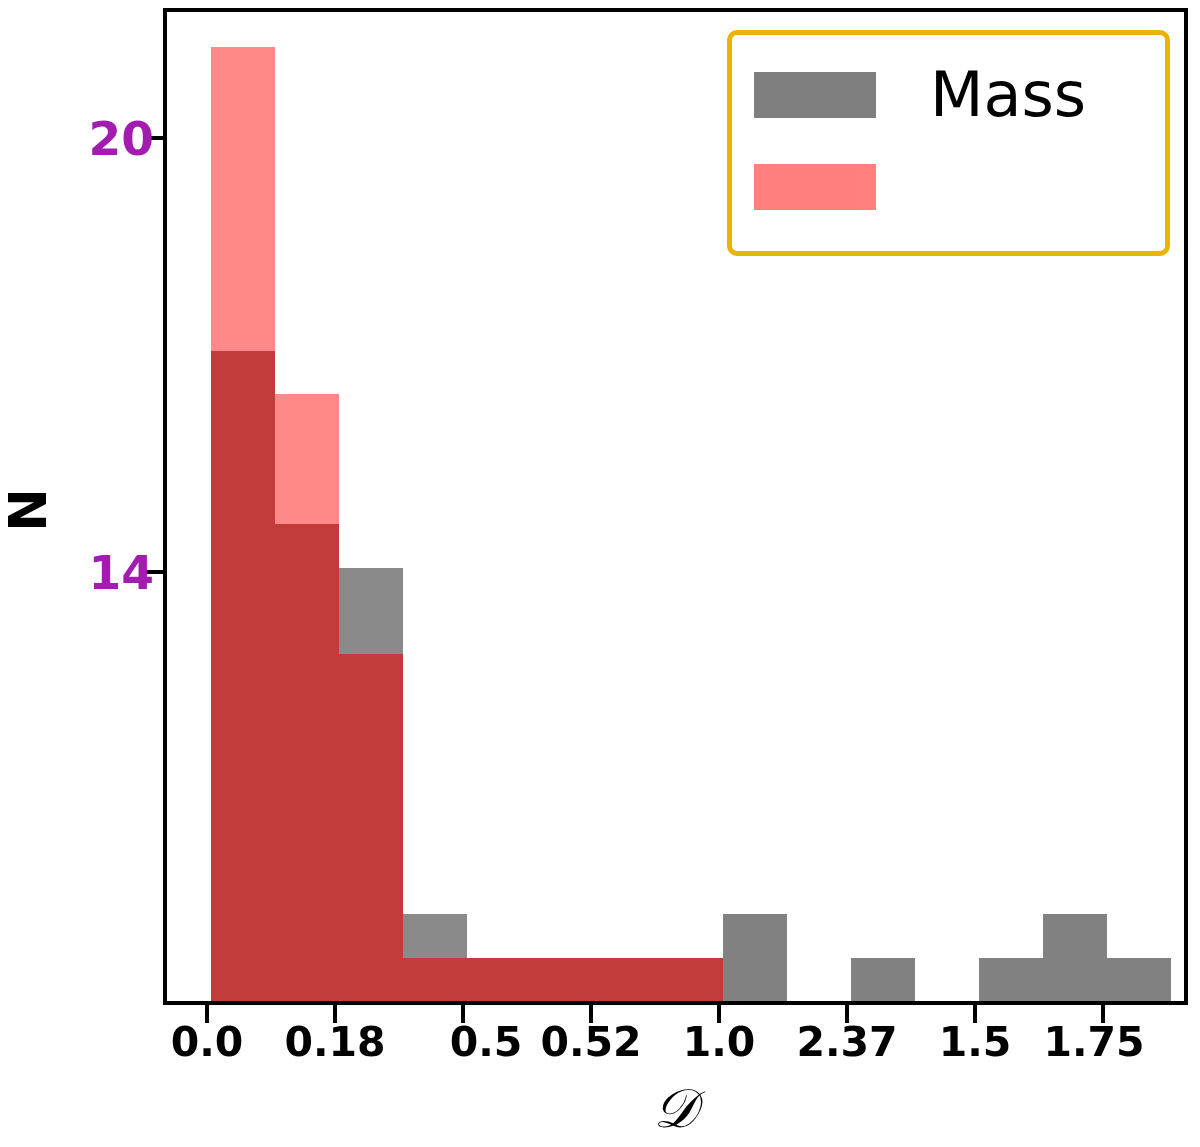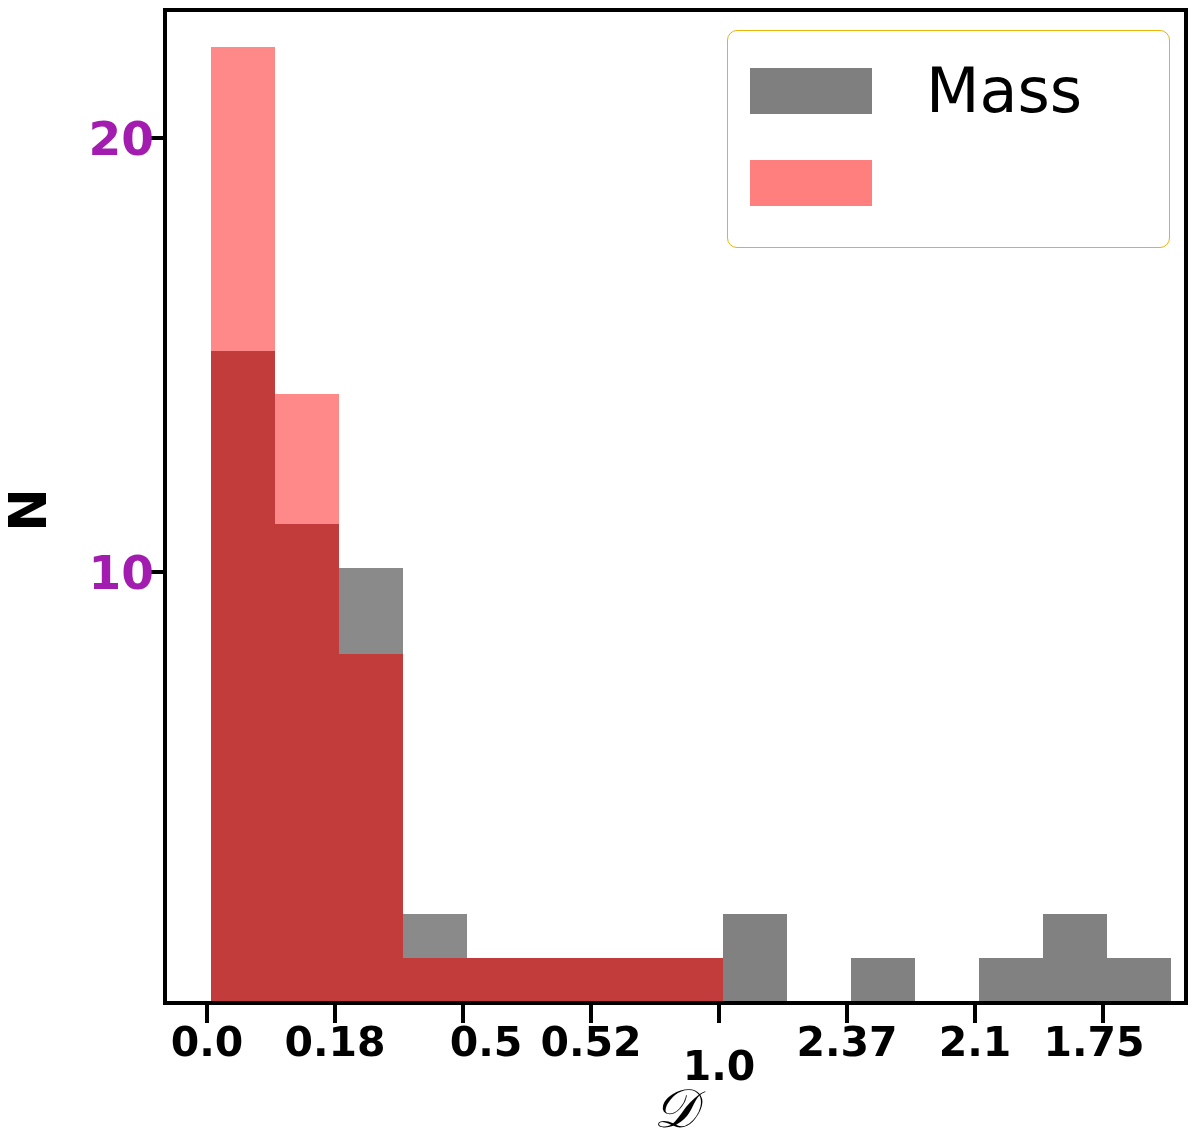--- a/index.html
+++ b/index.html
@@ -91,21 +91,21 @@
     color: #000000;
     line-height: 1;
     white-space: nowrap;
   }
   
   #legend {
     position: absolute;
     left: 727px; top: 30px;
     width: 443px;
     background: #ffffff;
-    border: 1px solid #eab308;
+    border: 5px solid #eab308;
     border-radius: 10px;
     padding: 14px 22px 18px 22px;
     box-sizing: border-box;
   }
   .legend-row {
     display: flex;
     align-items: center;
     height: 92px;
   }
   .legend-swatch {
@@ -159,29 +159,29 @@
   <div id="ticks-layer">
       <div class="xtick-mark" style="left: 205.031px;"></div>
       <div class="xtick-label" style="left: 207.031px;">0.0</div>
       <div class="xtick-mark" style="left: 333.028px;"></div>
       <div class="xtick-label" style="left: 335.028px;">0.18</div>
       <div class="xtick-mark" style="left: 461.025px;"></div>
       <div class="xtick-label" style="left: 486px;">0.5</div>
       <div class="xtick-mark" style="left: 589.022px;"></div>
       <div class="xtick-label" style="left: 591.022px;">0.52</div>
       <div class="xtick-mark" style="left: 717.019px;"></div>
-      <div class="xtick-label" style="left: 719.019px; margin-top: 24px;">1.0</div>
+      <div class="xtick-label" style="left: 719.019px;">1.0</div>
       <div class="xtick-mark" style="left: 845.016px;"></div>
       <div class="xtick-label" style="left: 847.016px;">2.37</div>
       <div class="xtick-mark" style="left: 973.013px;"></div>
-      <div class="xtick-label" style="left: 975.013px;">2.1</div>
+      <div class="xtick-label" style="left: 975.013px;">1.5</div>
       <div class="xtick-mark" style="left: 1101.01px;"></div>
       <div class="xtick-label" style="left: 1094px;">1.75</div>
       <div class="ytick-mark" style="top: 569.522px;"></div>
-      <div class="ytick-label" style="top: 571.522px;">10</div>
+      <div class="ytick-label" style="top: 571.522px;">14</div>
       <div class="ytick-mark" style="top: 136.043px;"></div>
       <div class="ytick-label" style="top: 138.043px;">20</div>
     </div>
 
   <div id="xlabel">𝒟</div>
   <div id="ylabel">N</div>
 
   <div id="legend">
     <div class="legend-row">
       <div class="legend-swatch" style="background: rgb(127, 127, 127);"></div>

